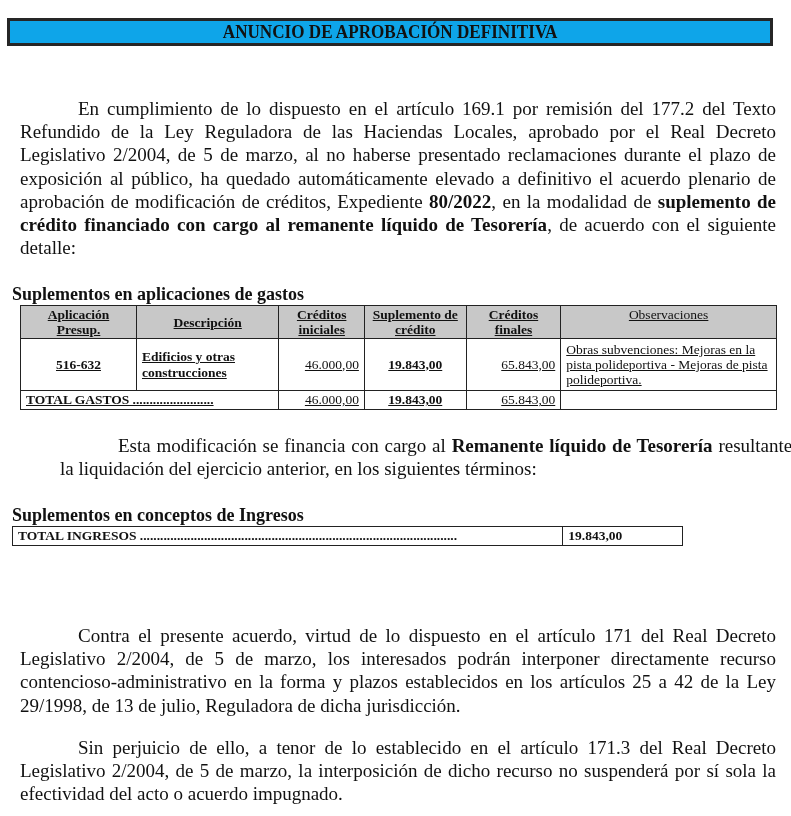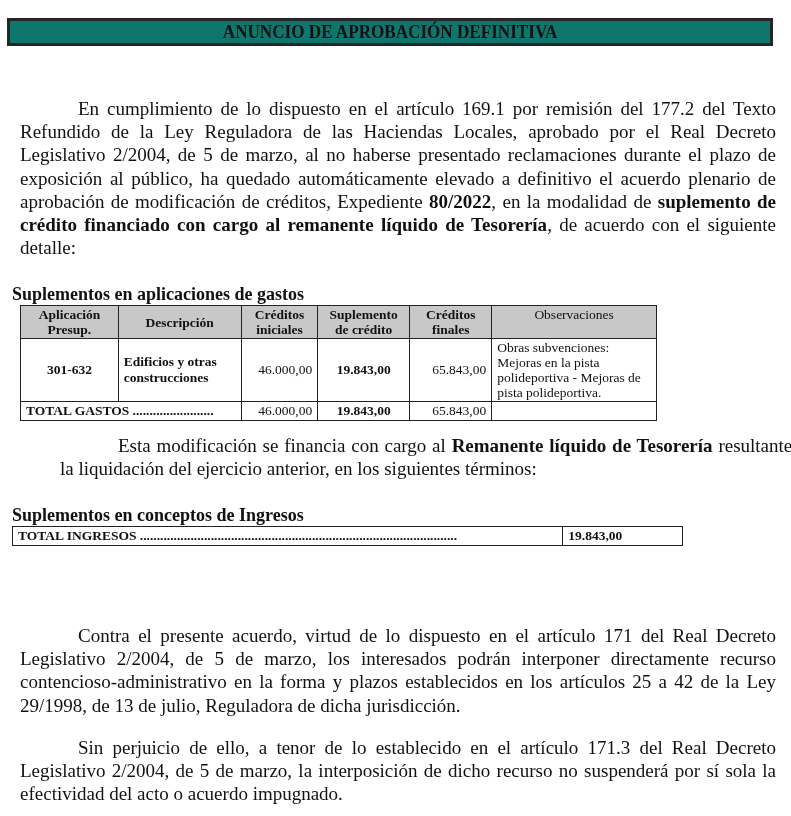--- a/index.html
+++ b/index.html
@@ -2,21 +2,21 @@
 <html><head>
 <meta charset="utf-8">
 <style>
   html, body { margin: 0; padding: 0; background: #ffffff; }
   body {
     width: 791px; height: 816px; position: relative; overflow: hidden;
     font-family: "Liberation Serif", "DejaVu Serif", serif; color: #111;
   }
   .title-box {
     position: absolute; left: 7px; top: 18px; width: 766px; height: 28px;
-    background: #0f766e; border: 3px solid #262626; box-sizing: border-box;
+    background: #0ea5e9; border: 3px solid #262626; box-sizing: border-box;
     display: flex; align-items: center; justify-content: center;
   }
   .title-box span {
     font-weight: bold; font-size: 18px; letter-spacing: 0px;
     transform: scaleX(0.95);
   }
   .para {
     position: absolute; left: 20px; width: 756px; font-size: 19px;
     line-height: 23.2px; text-align: justify; margin: 0;
   }
@@ -40,40 +40,40 @@
 <body>
 
 <div class="title-box">
   <span>ANUNCIO DE APROBACIÓN DEFINITIVA</span>
 </div>
 
 <p class="para" style="top:97px;"><span class="indent"></span><span>En cumplimiento de lo dispuesto en el artículo 169.1 por remisión del 177.2 del Texto Refundido de la Ley Reguladora de las Haciendas Locales, aprobado por el Real Decreto Legislativo 2/2004, de 5 de marzo, al no haberse presentado reclamaciones durante el plazo de exposición al público, ha quedado automáticamente elevado a definitivo el acuerdo plenario de aprobación de modificación de créditos, Expediente </span><b>80/2022</b><span>, en la modalidad de </span><b>suplemento de crédito financiado con cargo al remanente líquido de Tesorería</b><span>, de acuerdo con el siguiente detalle:</span></p>
 
 <p class="section-title" style="top:284px;">Suplementos en aplicaciones de gastos</p>
 
-<table style="left:20px; top:305px; width:637px;">
+<table style="left:20px; top:305px; width:757px;text-decoration:underline;">
   <colgroup>
     <col style="width:114px">
       <col style="width:140px">
       <col style="width:84px">
       <col style="width:100px">
       <col style="width:93px">
       <col style="width:212px">
   </colgroup>
   <tbody>
       <tr>
     <th class="center">Aplicación Presup.</th>
     <th>Descripción</th>
     <th>Créditos iniciales</th>
     <th>Suplemento de crédito</th>
     <th>Créditos finales</th>
     <th class="obs" style="vertical-align:top;">Observaciones</th>
   </tr>
   <tr style="height:52px;">
-    <td class="center bold">301-632</td>
+    <td class="center bold">516-632</td>
     <td class="bold">Edificios y otras construcciones</td>
     <td class="right">46.000,00</td>
     <td class="center bold">19.843,00</td>
     <td class="right">65.843,00</td>
     <td style="line-height:15px;">Obras subvenciones: Mejoras en la pista polideportiva - Mejoras de pista polideportiva.</td>
   </tr>
   <tr>
     <td colspan="2" class="bold">TOTAL GASTOS ........................</td>
     <td class="right">46.000,00</td>
     <td class="center bold">19.843,00</td>

